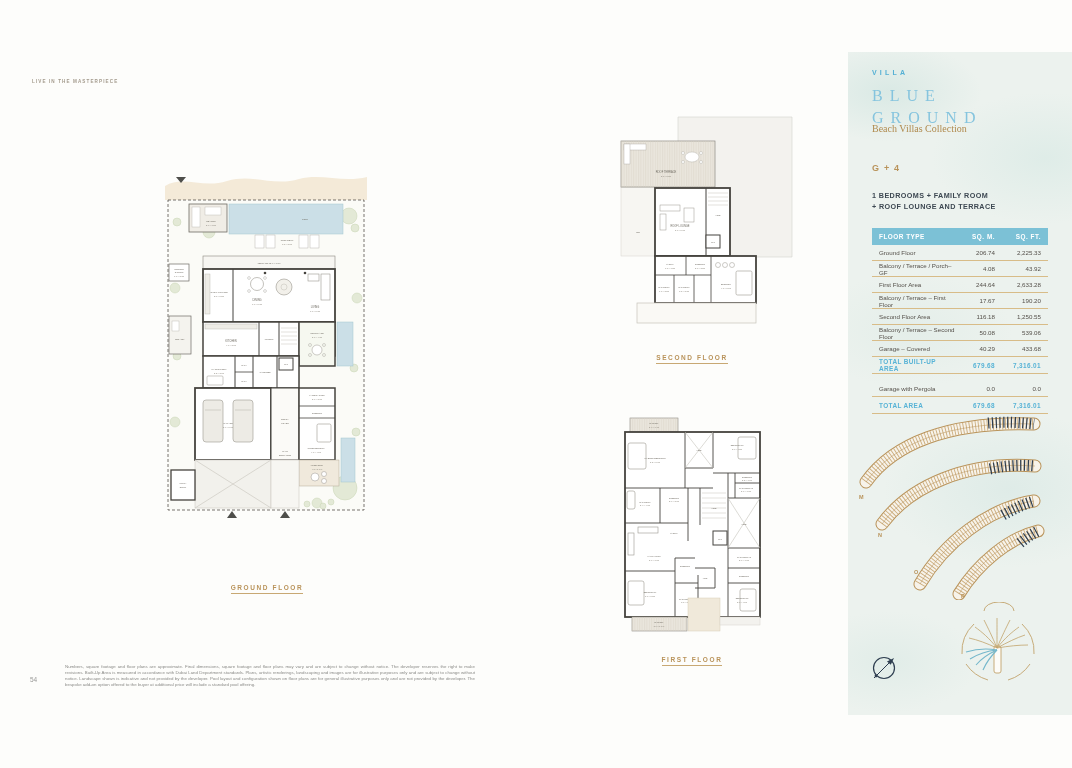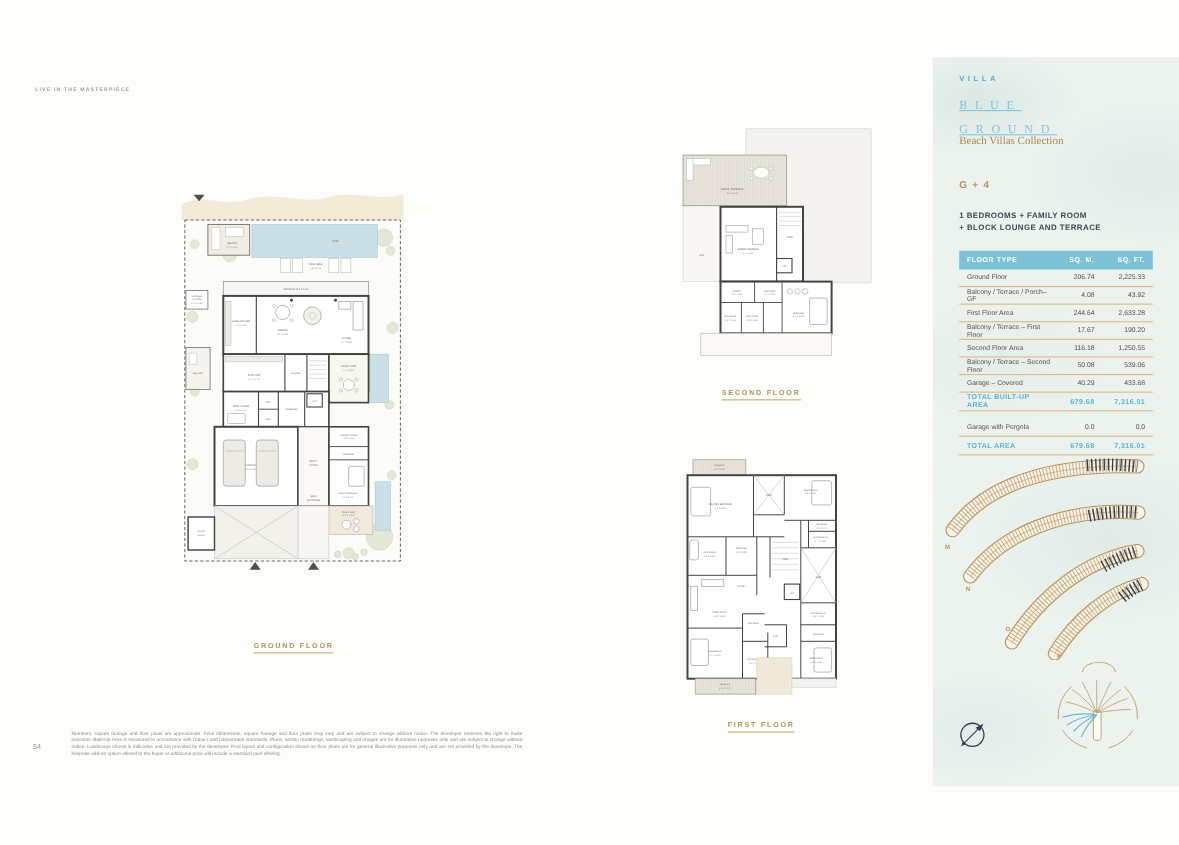--- a/index.html
+++ b/index.html
@@ -26,22 +26,22 @@
 
   
   .panel{left:848px;top:52px;width:224px;height:663px;background-color:#ecf2ee;
     background-image:
       radial-gradient(ellipse 150px 80px at 18% 6%, rgba(188,219,214,.38), transparent 62%),
       radial-gradient(ellipse 190px 110px at 88% 16%, rgba(204,228,223,.42), transparent 60%),
       radial-gradient(ellipse 170px 95px at 28% 42%, rgba(214,231,225,.36), transparent 60%),
       radial-gradient(ellipse 210px 130px at 72% 66%, rgba(197,223,219,.34), transparent 60%),
       radial-gradient(ellipse 150px 85px at 18% 92%, rgba(209,229,224,.4), transparent 60%);}
   .villa-eyebrow{left:24px;top:17px;font-size:7px;font-weight:bold;letter-spacing:3.2px;color:#54b0d4;}
-  .villa-name{left:24px;top:33px;font-family:"Liberation Serif",serif;font-size:11px;
-      letter-spacing:7px;line-height:22px;color:#85c4de;text-decoration:underline;}
+  .villa-name{left:24px;top:33px;font-family:"Liberation Serif",serif;font-size:16px;
+      letter-spacing:7px;line-height:22px;color:#85c4de;}
   .collection{left:24px;top:71px;font-family:"Liberation Serif",serif;font-size:10px;color:#b08a4e;}
   .config{left:24px;top:111px;font-size:9px;font-weight:bold;letter-spacing:1.2px;color:#b9935a;}
   .features{left:24px;top:139px;font-size:7.2px;font-weight:bold;letter-spacing:.4px;
       line-height:10.5px;color:#3d4852;}
 
   .area-table{left:24px;top:176px;width:176px;}
   .t-head{display:flex;align-items:center;height:17px;background:#7cc1d6;color:#ffffff;
       font-size:6.4px;font-weight:bold;letter-spacing:.5px;}
   .t-row,.t-total{display:flex;align-items:center;height:15px;font-size:6.2px;color:#55504a;
       border-bottom:1px solid #d8bc88;}
@@ -415,21 +415,21 @@
 <div class="abs panel">
   <div class="abs villa-eyebrow">VILLA</div>
   <div class="abs villa-name">
     <div>BLUE</div>
     <div>GROUND</div>
   </div>
   <div class="abs collection">Beach Villas Collection</div>
   <div class="abs config">G + 4</div>
   <div class="abs features">
     <div>1 BEDROOMS + FAMILY ROOM</div>
-    <div>+ BLOCK LOUNGE AND TERRACE</div>
+    <div>+ ROOF LOUNGE AND TERRACE</div>
   </div>
 
   <div class="abs area-table">
     <div class="t-head">
       <span class="c-label">FLOOR TYPE</span>
       <span class="c-sqm">SQ. M.</span>
       <span class="c-sqft">SQ. FT.</span>
     </div>
     <div class="t-row">
       <span class="c-label">Ground Floor</span>

